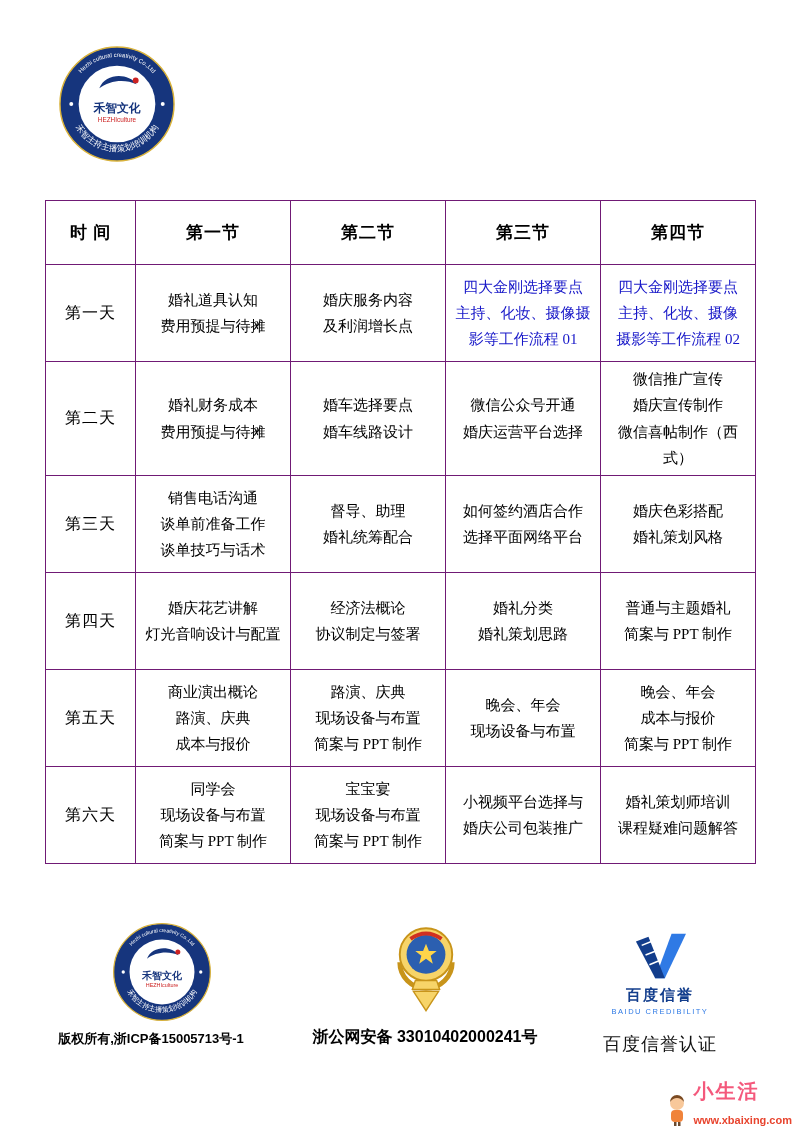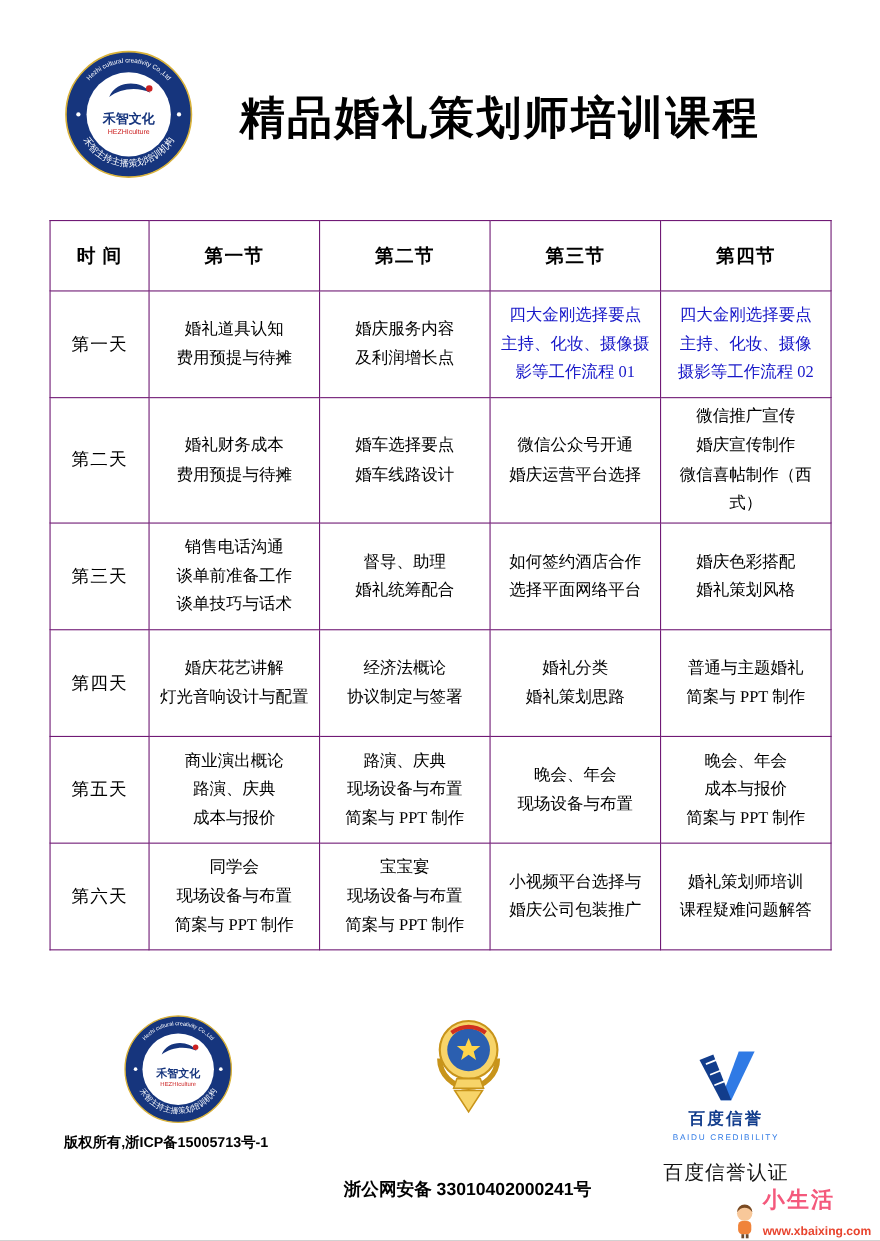--- a/index.html
+++ b/index.html
@@ -33,24 +33,24 @@
   td.cell.blue { color:var(--accent-blue,#1616c8); }
   
   .footer-logo { position:absolute; left:112px; top:922px; width:100px; height:100px; }
   .copyright {
     position:absolute; left:16px; top:1030px; width:270px; text-align:center;
     font-size:13px; font-weight:bold; font-family:"Liberation Sans","DejaVu Sans",sans-serif;
   }
   .police-badge { position:absolute; left:392px; top:920px; width:68px; height:96px; }
   .police-text {
     position:absolute; left:290px; top:1027px; width:270px; text-align:center;
-    font-size:16px; font-weight:bold; font-family:"Liberation Sans","DejaVu Sans",sans-serif;margin-top:44px;
+    font-size:16px; font-weight:bold; font-family:"Liberation Sans","DejaVu Sans",sans-serif;
   }
   .baidu-block {
-    position:absolute; left:592px; top:952px; width:136px; text-align:center;
+    position:absolute; left:592px; top:930px; width:136px; text-align:center;
     font-family:"Liberation Sans","DejaVu Sans",sans-serif;
   }
   .baidu-v { width:62px; height:52px; display:block; margin:0 auto 4px auto; }
   .baidu-title { font-size:15px; font-weight:bold; color:var(--baidu-dark,#123d8c); letter-spacing:2px; }
   .baidu-sub { font-size:7.5px; color:var(--baidu-light,#2f7ae5); letter-spacing:1.5px; margin-top:2px; }
   .baidu-caption { font-size:18px; color:#111; margin-top:16px; letter-spacing:1px; }
   
   .watermark {
     position:absolute; right:8px; bottom:2px; display:flex; align-items:flex-end; gap:4px;
     font-family:"Liberation Sans","DejaVu Sans",sans-serif;
@@ -79,21 +79,20 @@
       <textPath href="#arcBot1" startOffset="50%">禾智主持主播策划培训机构</textPath>
     </text>
     <circle cx="13.5" cy="60" r="2" fill="#ffffff"></circle>
     <circle cx="106.5" cy="60" r="2" fill="#ffffff"></circle>
     <path d="M42,44 C48,28 72,28 80,40 C68,34 52,36 42,44 Z" fill="#16357d"></path>
     <circle cx="79" cy="36" r="3" fill="#cc2222"></circle>
     <text x="60" y="68" font-size="12" font-weight="bold" fill="#16357d" text-anchor="middle">禾智文化</text>
     <text x="60" y="78" font-size="6.5" fill="#cc2222" text-anchor="middle" font-family="Liberation Sans, sans-serif">HEZHIculture</text>
   </svg>
 
-  <h1 class="page-title">精品婚礼策划师培训课程</h1>
 
   <table class="schedule">
     <colgroup>
       <col style="width:90px">
         <col style="width:155px">
         <col style="width:155px">
         <col style="width:155px">
         <col style="width:155px">
     </colgroup>
     <thead>

